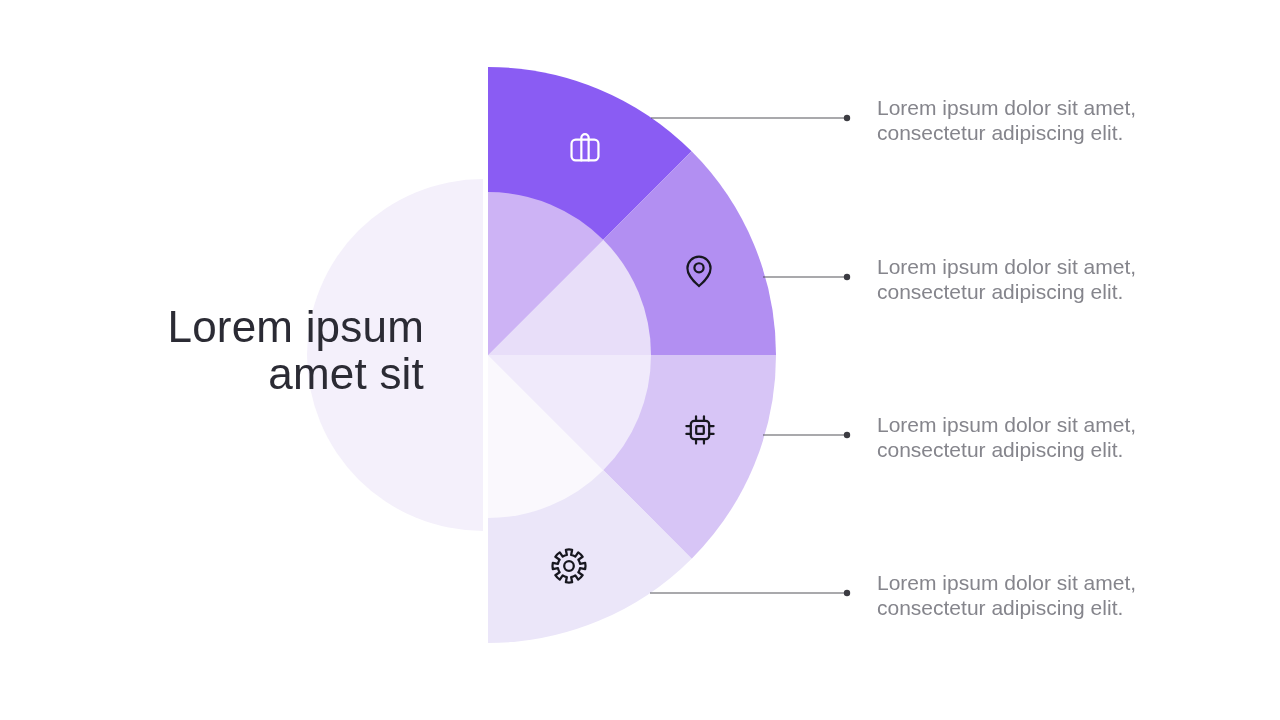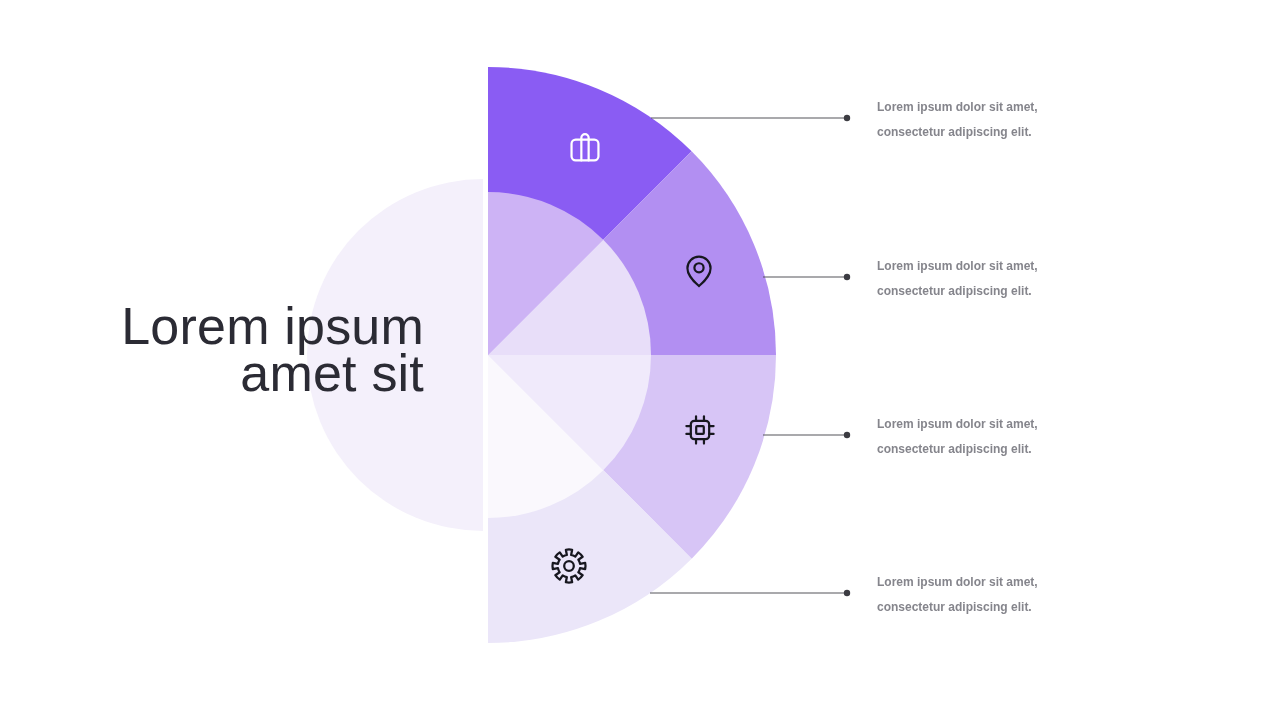--- a/index.html
+++ b/index.html
@@ -11,34 +11,34 @@
   }
   .slide { position: relative; width: 1280px; height: 720px; }
 
   .graphic-svg { position: absolute; left: 0; top: 0; width: 1280px; height: 720px; }
 
   .title {
     position: absolute;
     left: 0; top: 303px;
     width: 424px;
     text-align: right;
-    font-size: 52px;
+    font-size: 44px;
     line-height: 47px;
     font-weight: 500;
     letter-spacing: 0.2px;
   }
   .title div { white-space: nowrap; }
 
   .item-text {
     position: absolute;
     left: 877px;
     width: 280px;
-    font-size: 12px;
+    font-size: 21px;
     line-height: 25.4px;
-    font-weight: 700;
+    font-weight: 400;
   }
   .item-text div { white-space: nowrap; }
   .item-text.pos-1 { top: 95px; }
   .item-text.pos-2 { top: 254px; }
   .item-text.pos-3 { top: 412px; }
   .item-text.pos-4 { top: 570px; }
 </style>
 </head>
 <body style="background: rgb(255, 255, 255);">
 

